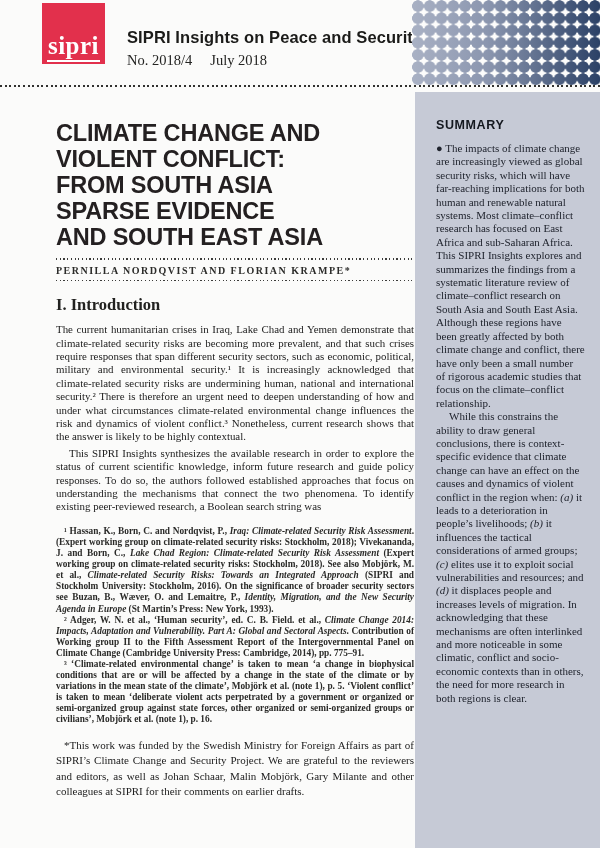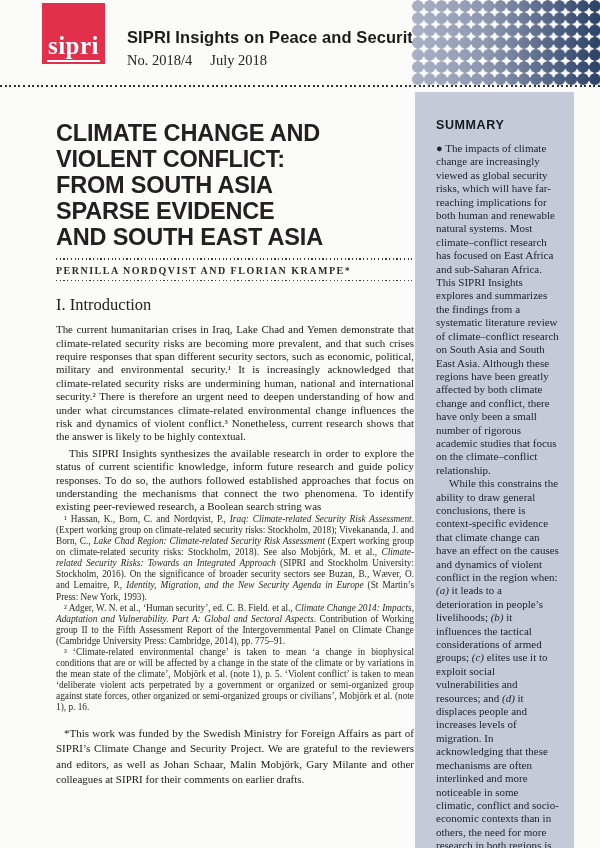--- a/index.html
+++ b/index.html
@@ -48,21 +48,21 @@
   
   .pattern{
     position:absolute;left:412px;top:0;width:188px;height:85px;
     background-image:
       radial-gradient(circle 6.4px at 50% 50%, rgba(255,255,255,0) 5.6px, #fdfdfc 6.1px),
       linear-gradient(90deg,var(--pattern-light) 0%, #8b96af 40%, var(--pattern-dark) 100%);
     background-size:11.8px 12.2px, 100% 100%;
   }
   
   .sidebar{
-    position:absolute;left:415px;top:92px;width:159px;height:756px;
+    position:absolute;left:415px;top:92px;width:185px;height:756px;
     background:var(--sidebar-bg);
     padding:26px 15px 0 21px;color:var(--sidebar-ink);
   }
   .summary-heading{
     margin:0 0 10px 0;
     font-family:"Liberation Sans",sans-serif;font-weight:bold;
     font-size:12.5px;letter-spacing:0.6px;color:#14181f;
   }
   .s-para{
     margin:0;font-size:11px;line-height:13.4px;text-align:left;
@@ -79,28 +79,28 @@
   .byline-rule{
     height:1.6px;margin-top:8px;
     background:repeating-linear-gradient(90deg,#3c3c3a 0 1.2px,transparent 1.2px 3.7px);
   }
   .byline-rule.below{margin-top:4px;}
   .byline{
     margin-top:5px;font-size:10px;font-weight:bold;
     letter-spacing:1.5px;color:#2b2b29;white-space:nowrap;
   }
   .section-heading{
-    margin:14px 0 0 0;font-weight:normal;font-size:16.5px;color:#222220;
+    margin:14px 0 0 0;font-weight:bold;font-size:16.5px;color:#222220;
   }
   .body-para{
     margin:8px 0 0 0;font-size:10.9px;line-height:13.4px;
     text-align:justify;color:#212121;
   }
   .body-para.indent{margin-top:3px;text-indent:13px;}
-  .footnotes{}
+  .footnotes{margin-top:12px;font-weight:bold;}
   .footnote{
     margin:0;font-size:9.3px;line-height:11.1px;
     text-align:justify;text-indent:8px;color:#2a2a28;
   }
   .funding-note{
     margin:12px 0 0 0;font-size:11px;line-height:15.6px;
     text-align:justify;text-indent:8px;color:#212121;
   }
 </style>
 </head>

